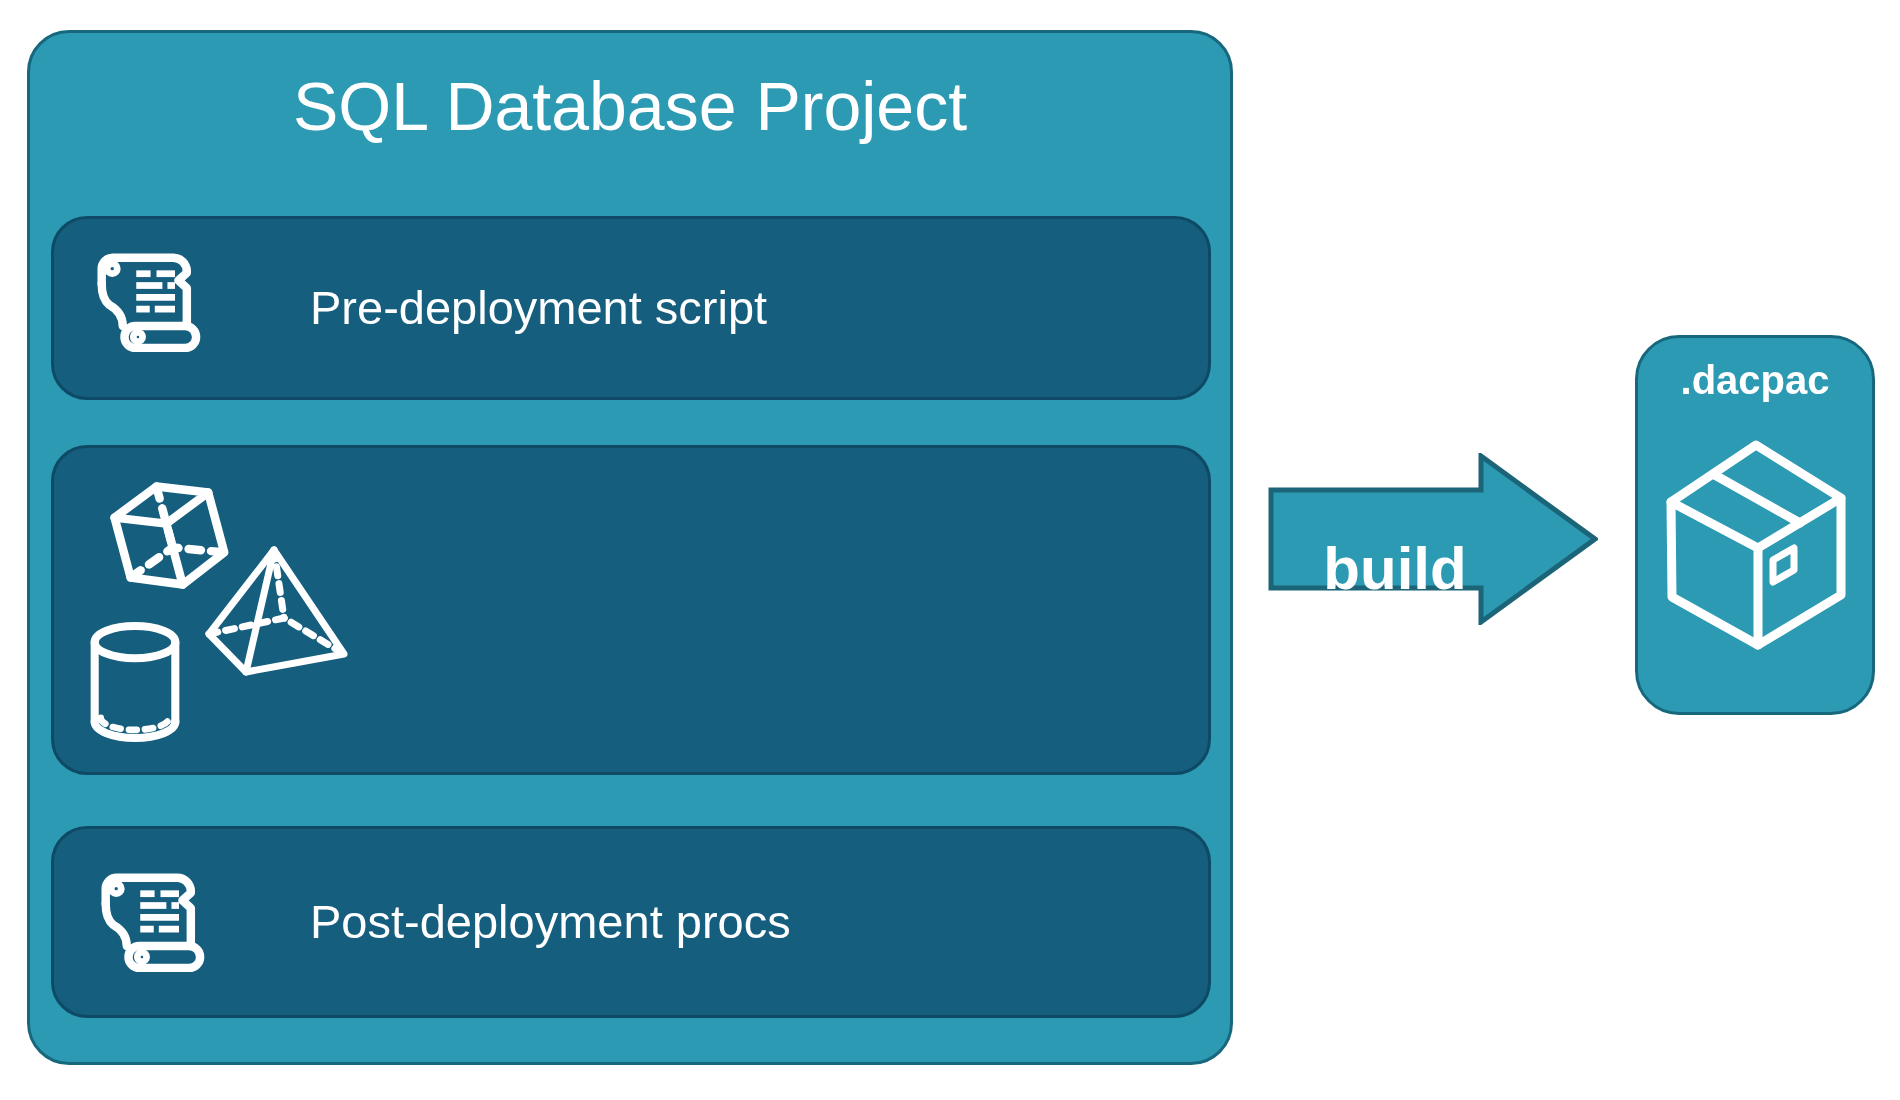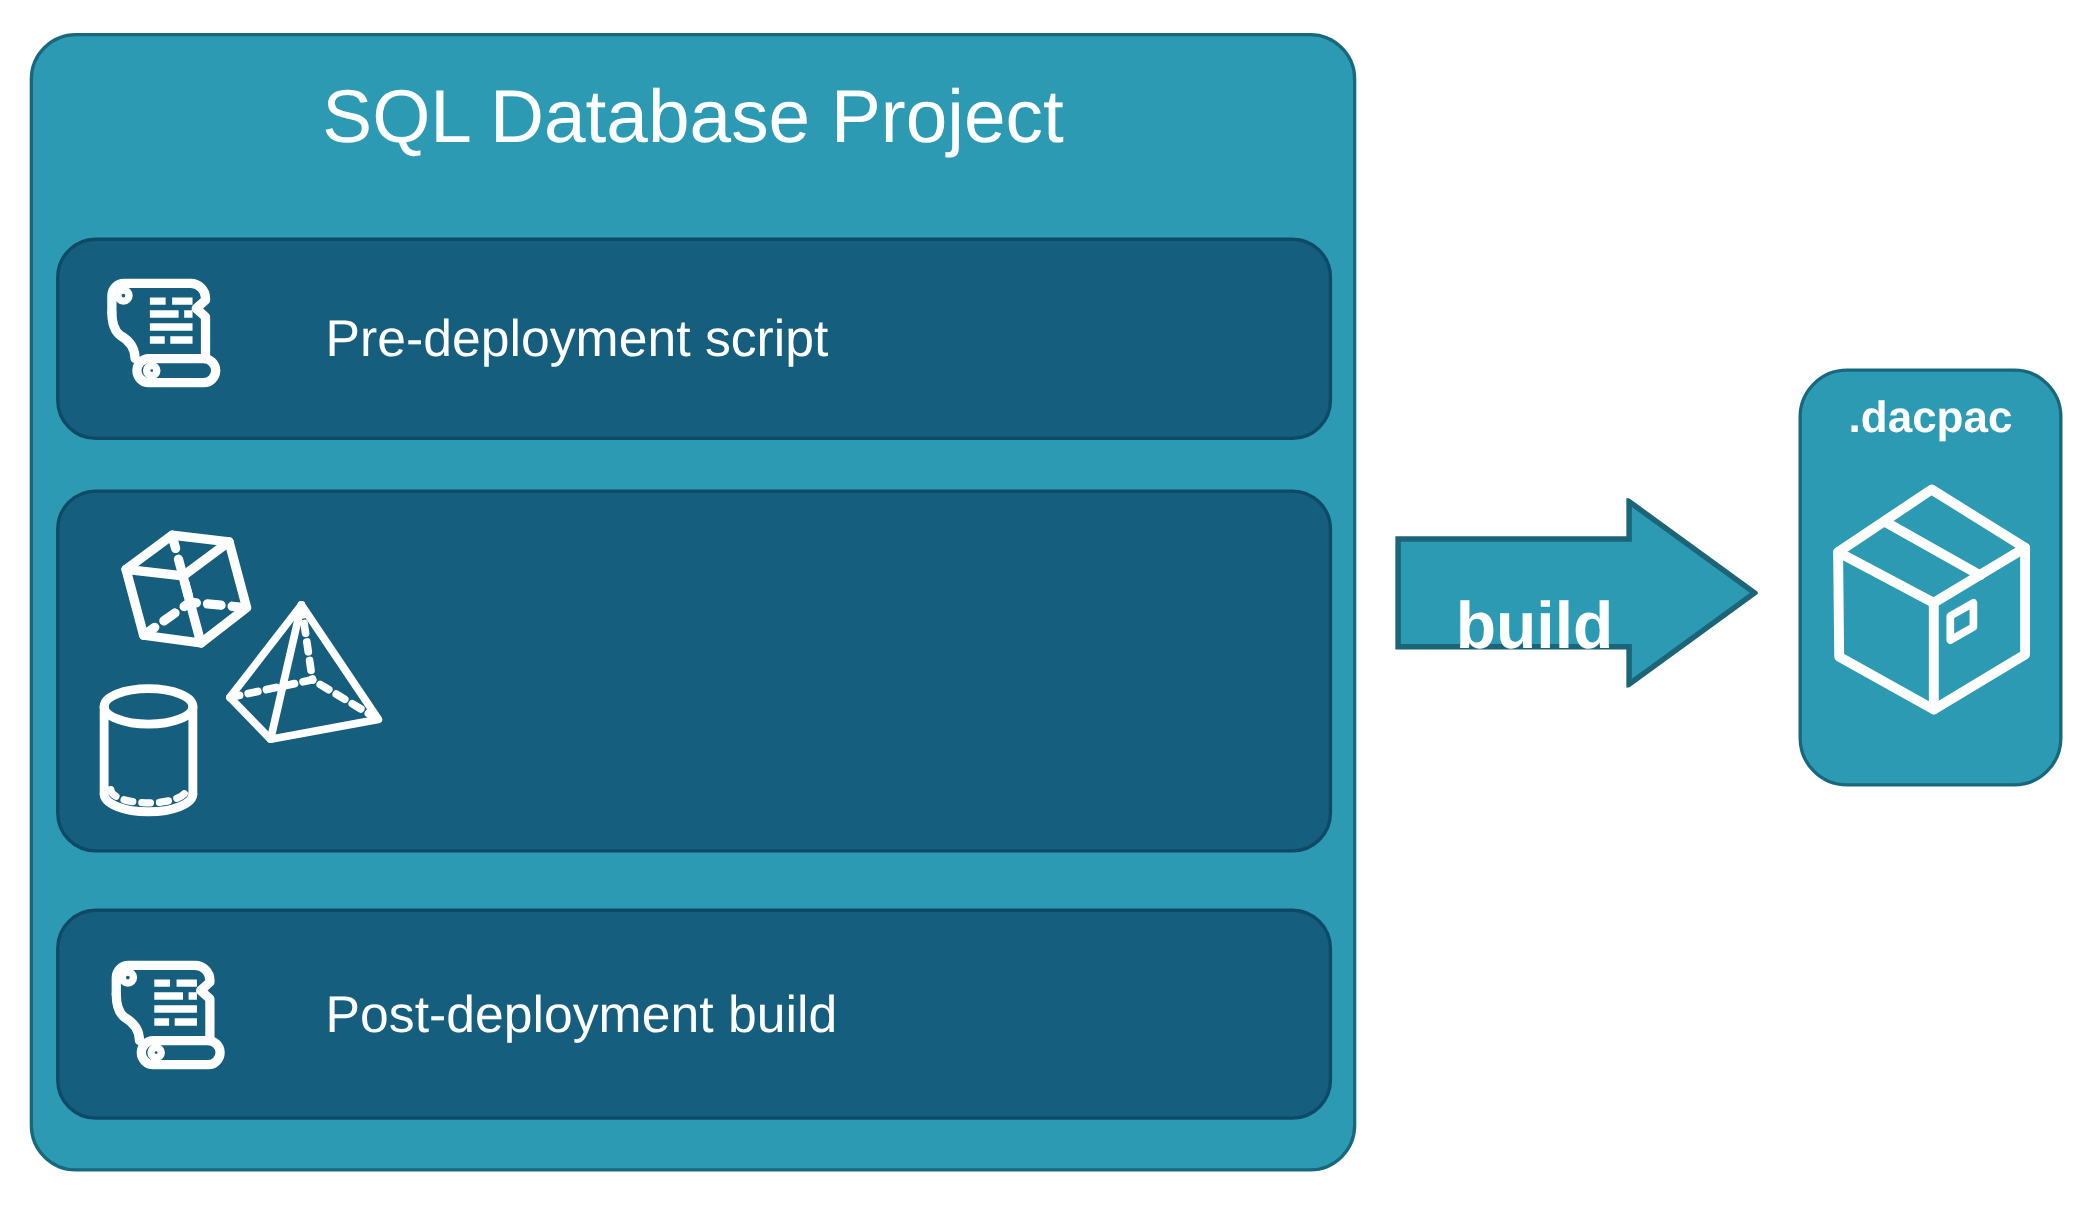--- a/index.html
+++ b/index.html
@@ -23,21 +23,21 @@
   .row{
     position:absolute;left:21px;width:1160px;
     background:var(--panel-dark);border:3px solid var(--panel-dark-border);
     border-radius:36px;box-sizing:border-box;
   }
   .row-pre {top:183px;height:184px;}
   .row-obj {top:412px;height:330px;}
   .row-post{top:793px;height:192px;}
 
   .row-label{
-    position:absolute;left:242px;top:50%;transform:translateY(-50%);
+    position:absolute;left:256px;top:50%;transform:translateY(-50%);
     color:var(--text);font-size:47px;line-height:54px;white-space:nowrap;
   }
   .row-obj .row-label{left:347px;}
 
   .icon{position:absolute;color:#fff;}
   .scroll-icon{left:30px;top:17px;width:118px;height:126px;}
   .row-post .scroll-icon{left:34px;top:27px;}
   .cube-icon{left:55px;top:22px;width:124px;height:142px;}
   .pyramid-icon{left:150px;top:96px;width:150px;height:136px;}
   .cylinder-icon{left:30px;top:170px;width:102px;height:126px;}
@@ -145,21 +145,21 @@
             <line x1="62" y1="34" x2="79" y2="34"></line>
               <line x1="86" y1="34" x2="108" y2="34"></line>
             <line x1="62" y1="48" x2="93" y2="48"></line>
               <line x1="99" y1="48" x2="108" y2="48"></line>
             <line x1="62" y1="62" x2="108" y2="62"></line>
             <line x1="62" y1="76" x2="78" y2="76"></line>
               <line x1="84" y1="76" x2="108" y2="76"></line>
           </g>
         </svg>
       </span>
-      <span class="row-label">Post-deployment build</span>
+      <span class="row-label">Post-deployment procs</span>
     </div>
   </div>
 
   <div class="build-arrow-svg">
     <svg viewBox="0 0 330 172">
       <polygon points="3,37 213,37 213,3 327,86 213,169 213,135 3,135" fill="var(--teal)" stroke="var(--arrow-border)" stroke-width="5"></polygon>
     </svg>
   </div>
   <div class="build-label">build</div>
 

